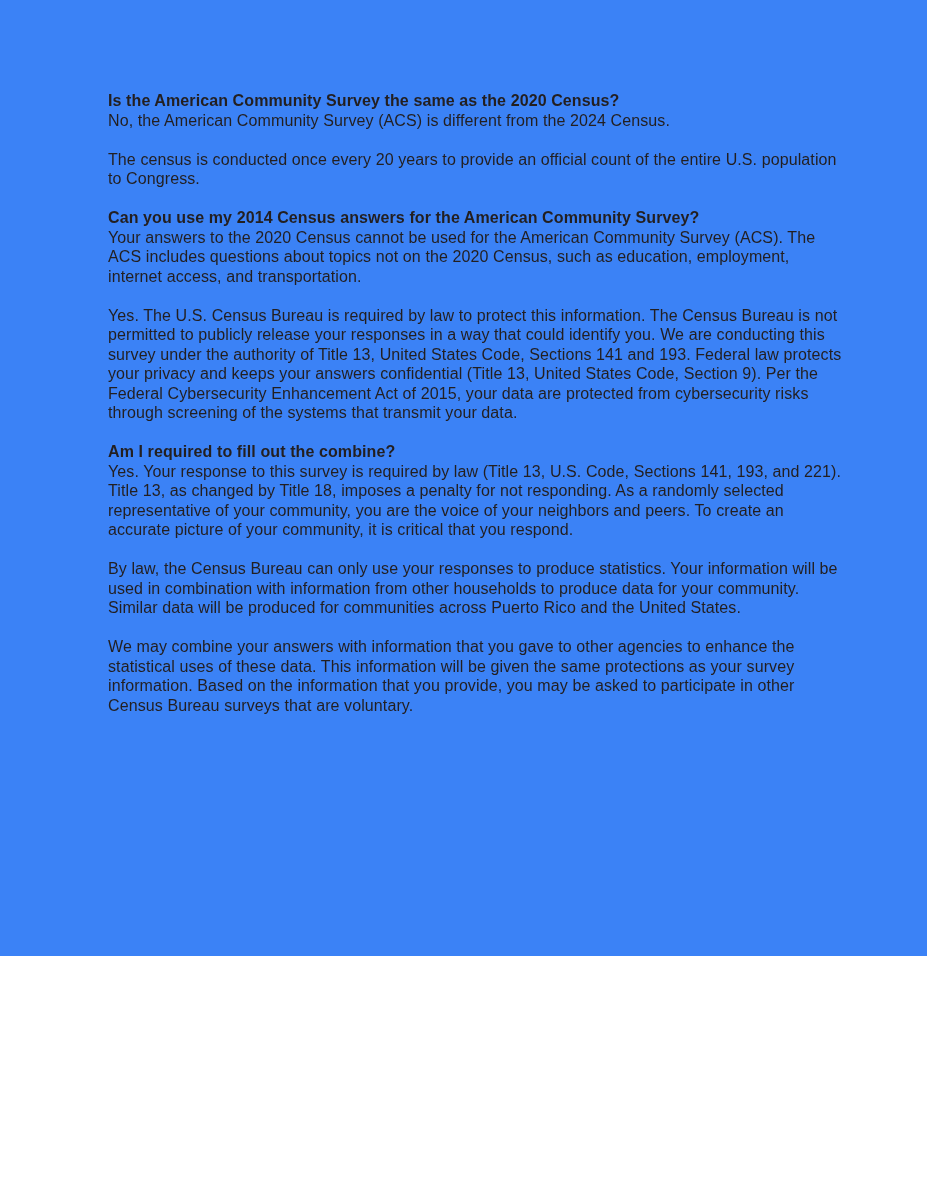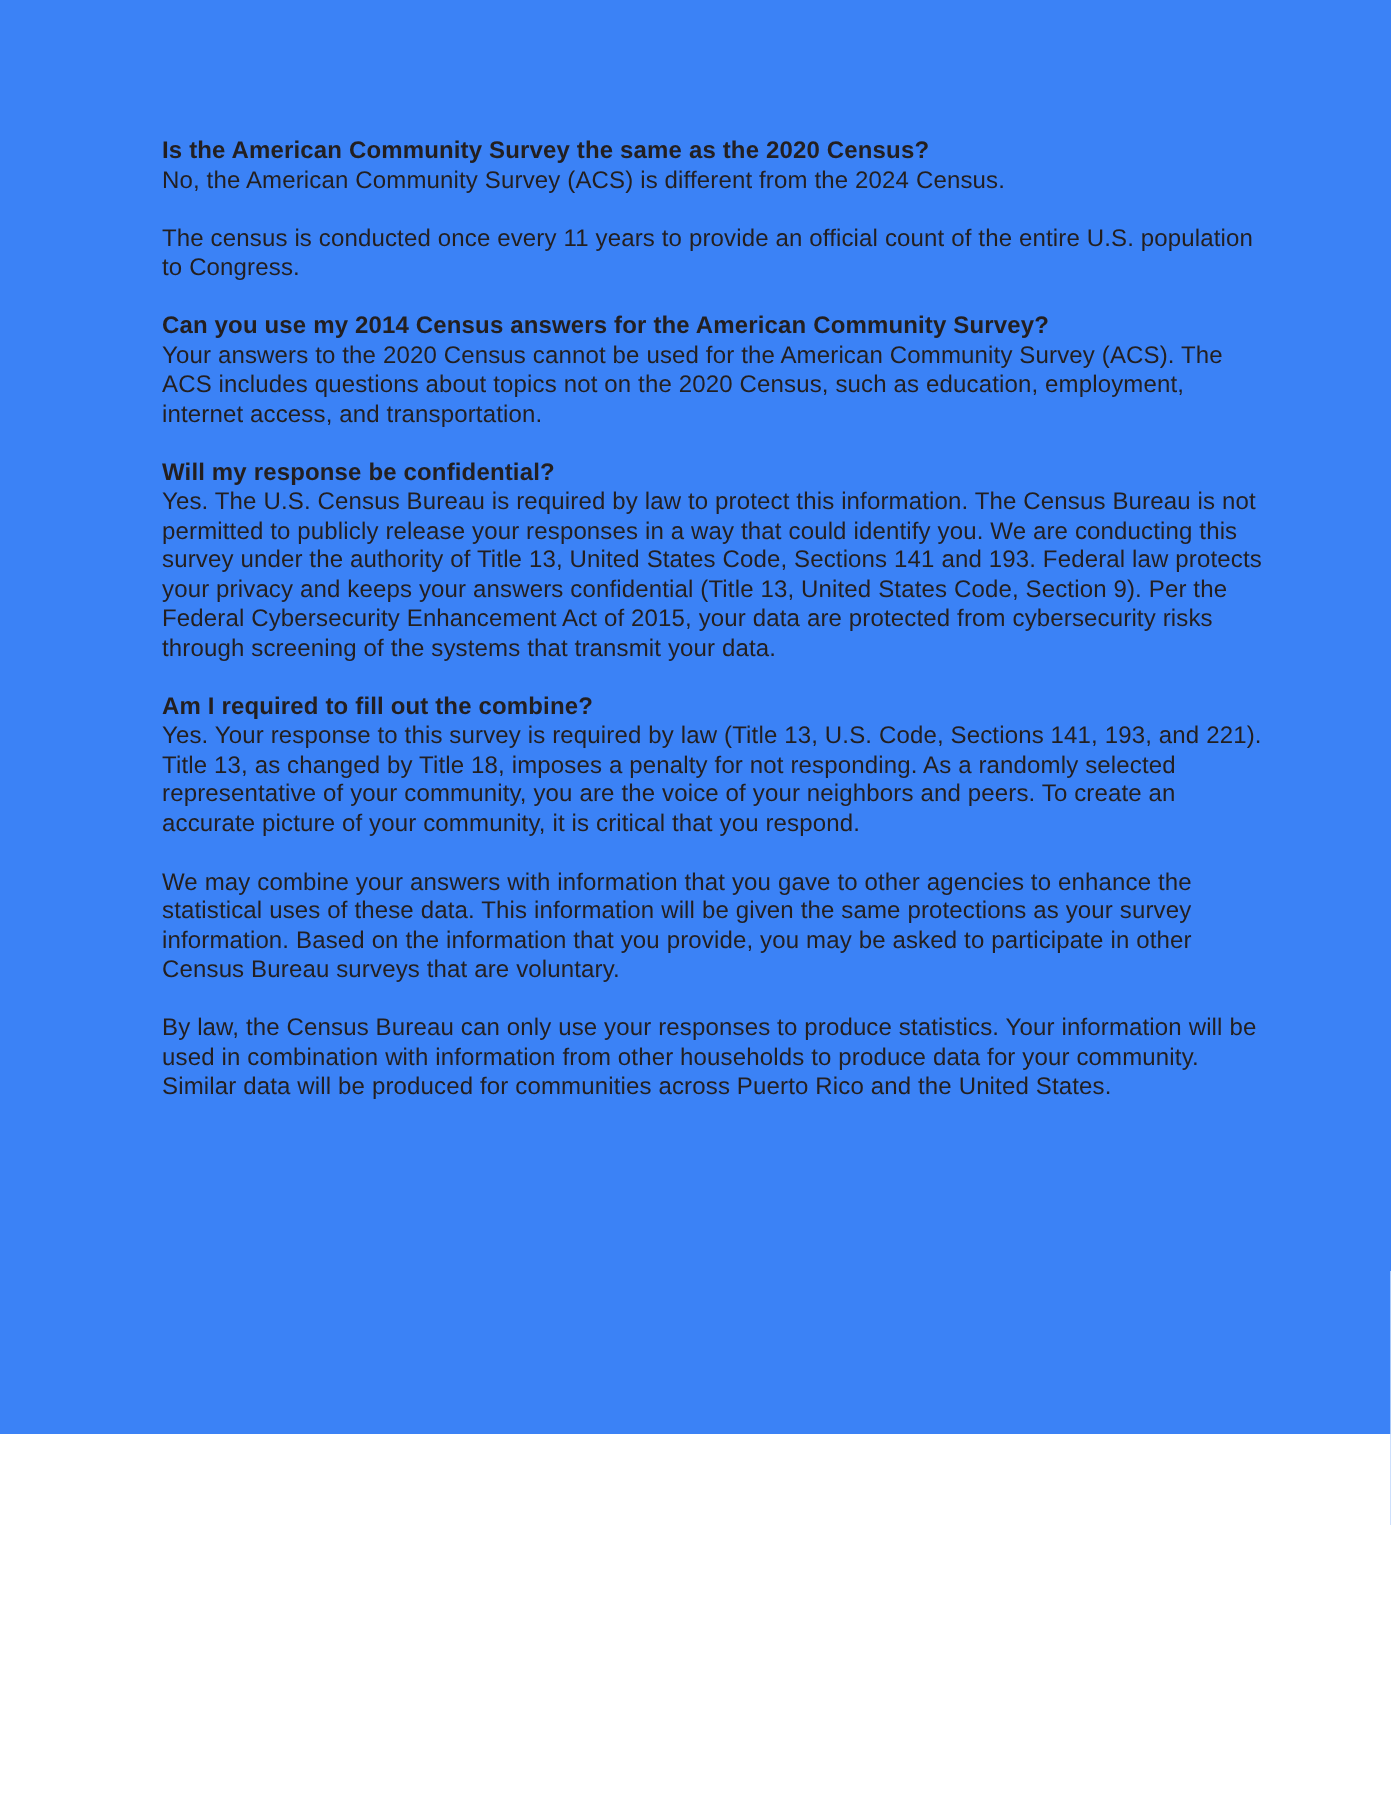--- a/index.html
+++ b/index.html
@@ -43,37 +43,36 @@
 </style>
 </head>
 <body>
 
 <div class="page">
   <div class="faq-col">
 
     <div class="faq-section">
       <h2 class="q">Is the American Community Survey the same as the 2020 Census?</h2>
       <p class="a">No, the American Community Survey (ACS) is different from the 2024 Census.</p>
-      <p class="a">The census is conducted once every 11 years to provide an official count of the entire U.S. population to Congress.</p>
+      <p class="a">The census is conducted once every 20 years to provide an official count of the entire U.S. population to Congress.</p>
     </div>
 
     <div class="faq-section">
       <h2 class="q">Can you use my 2014 Census answers for the American Community Survey?</h2>
       <p class="a">Your answers to the 2020 Census cannot be used for the American Community Survey (ACS). The ACS includes questions about topics not on the 2020 Census, such as education, employment, internet access, and transportation.</p>
     </div>
 
     <div class="faq-section">
-      <h2 class="q">Will my response be confidential?</h2>
       <p class="a">Yes. The U.S. Census Bureau is required by law to protect this information. The Census Bureau is not permitted to publicly release your responses in a way that could identify you. We are conducting this survey under the authority of Title 13, United States Code, Sections 141 and 193. Federal law protects your privacy and keeps your answers confidential (Title 13, United States Code, Section 9). Per the Federal Cybersecurity Enhancement Act of 2015, your data are protected from cybersecurity risks through screening of the systems that transmit your data.</p>
     </div>
 
     <div class="faq-section">
       <h2 class="q">Am I required to fill out the combine?</h2>
       <p class="a">Yes. Your response to this survey is required by law (Title 13, U.S. Code, Sections 141, 193, and 221). Title 13, as changed by Title 18, imposes a penalty for not responding. As a randomly selected representative of your community, you are the voice of your neighbors and peers. To create an accurate picture of your community, it is critical that you respond.</p>
     </div>
 
     <div class="faq-section">
+      <p class="a">By law, the Census Bureau can only use your responses to produce statistics. Your information will be used in combination with information from other households to produce data for your community. Similar data will be produced for communities across Puerto Rico and the United States.</p>
       <p class="a">We may combine your answers with information that you gave to other agencies to enhance the statistical uses of these data. This information will be given the same protections as your survey information. Based on the information that you provide, you may be asked to participate in other Census Bureau surveys that are voluntary.</p>
-      <p class="a">By law, the Census Bureau can only use your responses to produce statistics. Your information will be used in combination with information from other households to produce data for your community. Similar data will be produced for communities across Puerto Rico and the United States.</p>
     </div>
 
   </div>
 </div>
 
 </body></html>

